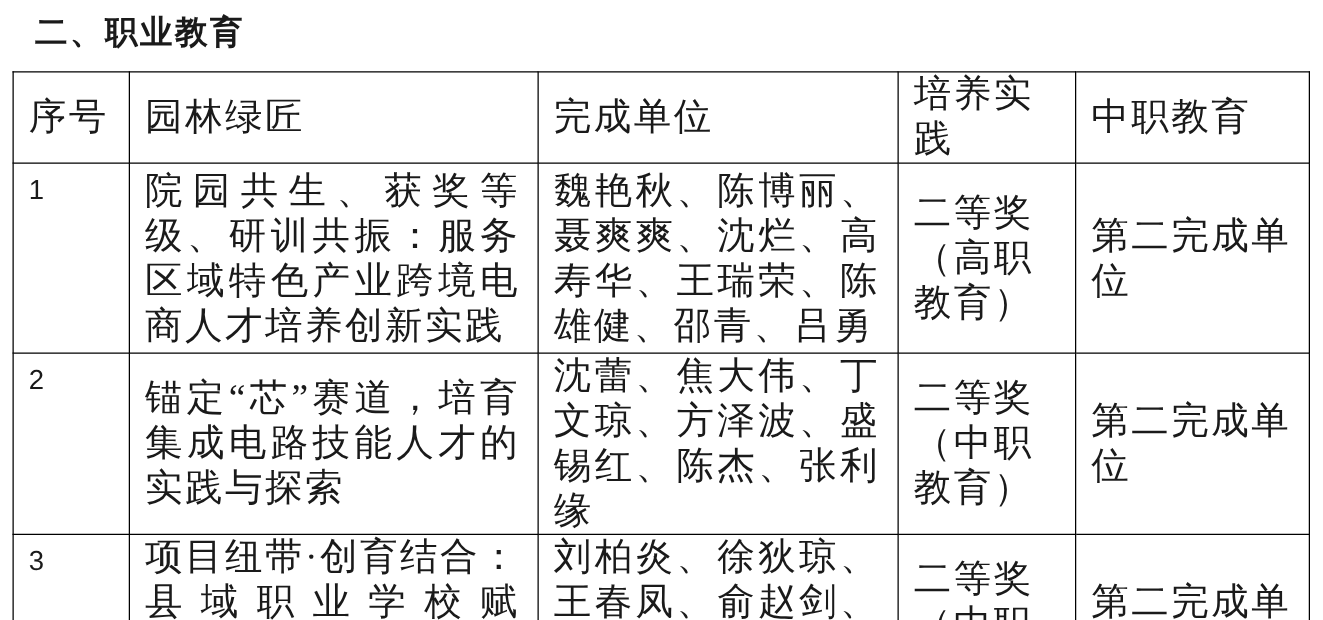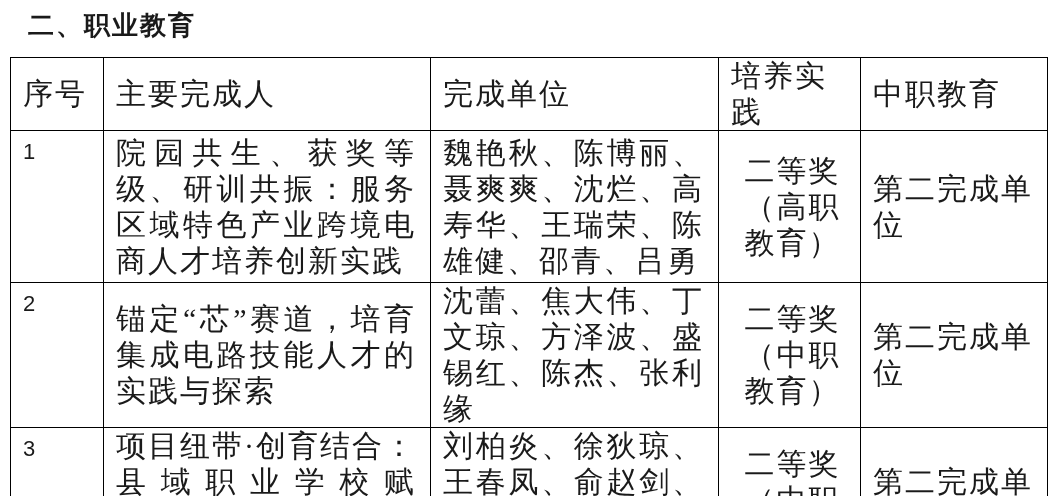--- a/index.html
+++ b/index.html
@@ -64,41 +64,41 @@
     padding-top: 8px;
     font-family: "Liberation Sans", "DejaVu Sans", sans-serif;
     font-size: 22px;
     letter-spacing: 0;
     line-height: 26px;
   }
   .results-table td.cell-name,
   .results-table td.cell-contributors {
     text-align: justify;
   }
-  .results-table td.cell-award { padding-right: 6px; text-align: center; }
+  .results-table td.cell-award { padding-right: 6px; }
 </style>
 </head>
 <body>
 
 <div class="page">
 
   <h2 class="title">二、职业教育</h2>
 
   <table class="results-table">
     <colgroup>
       <col class="c-seq">
         <col class="c-name">
         <col class="c-ppl">
         <col class="c-awd">
         <col class="c-unit">
     </colgroup>
     <thead>
       <tr>
         <th>序号</th>
-        <th>主要完成人</th>
+        <th>园林绿匠</th>
         <th>完成单位</th>
         <th>培养实践</th>
         <th>中职教育</th>
       </tr>
     </thead>
     <tbody>
       <tr class="row-0">
         <td class="cell-seq">1</td>
         <td class="cell-name">院园共生、获奖等级、研训共振：服务区域特色产业跨境电商人才培养创新实践</td>
         <td class="cell-contributors">魏艳秋、陈博丽、聂爽爽、沈烂、高寿华、王瑞荣、陈雄健、邵青、吕勇</td>

